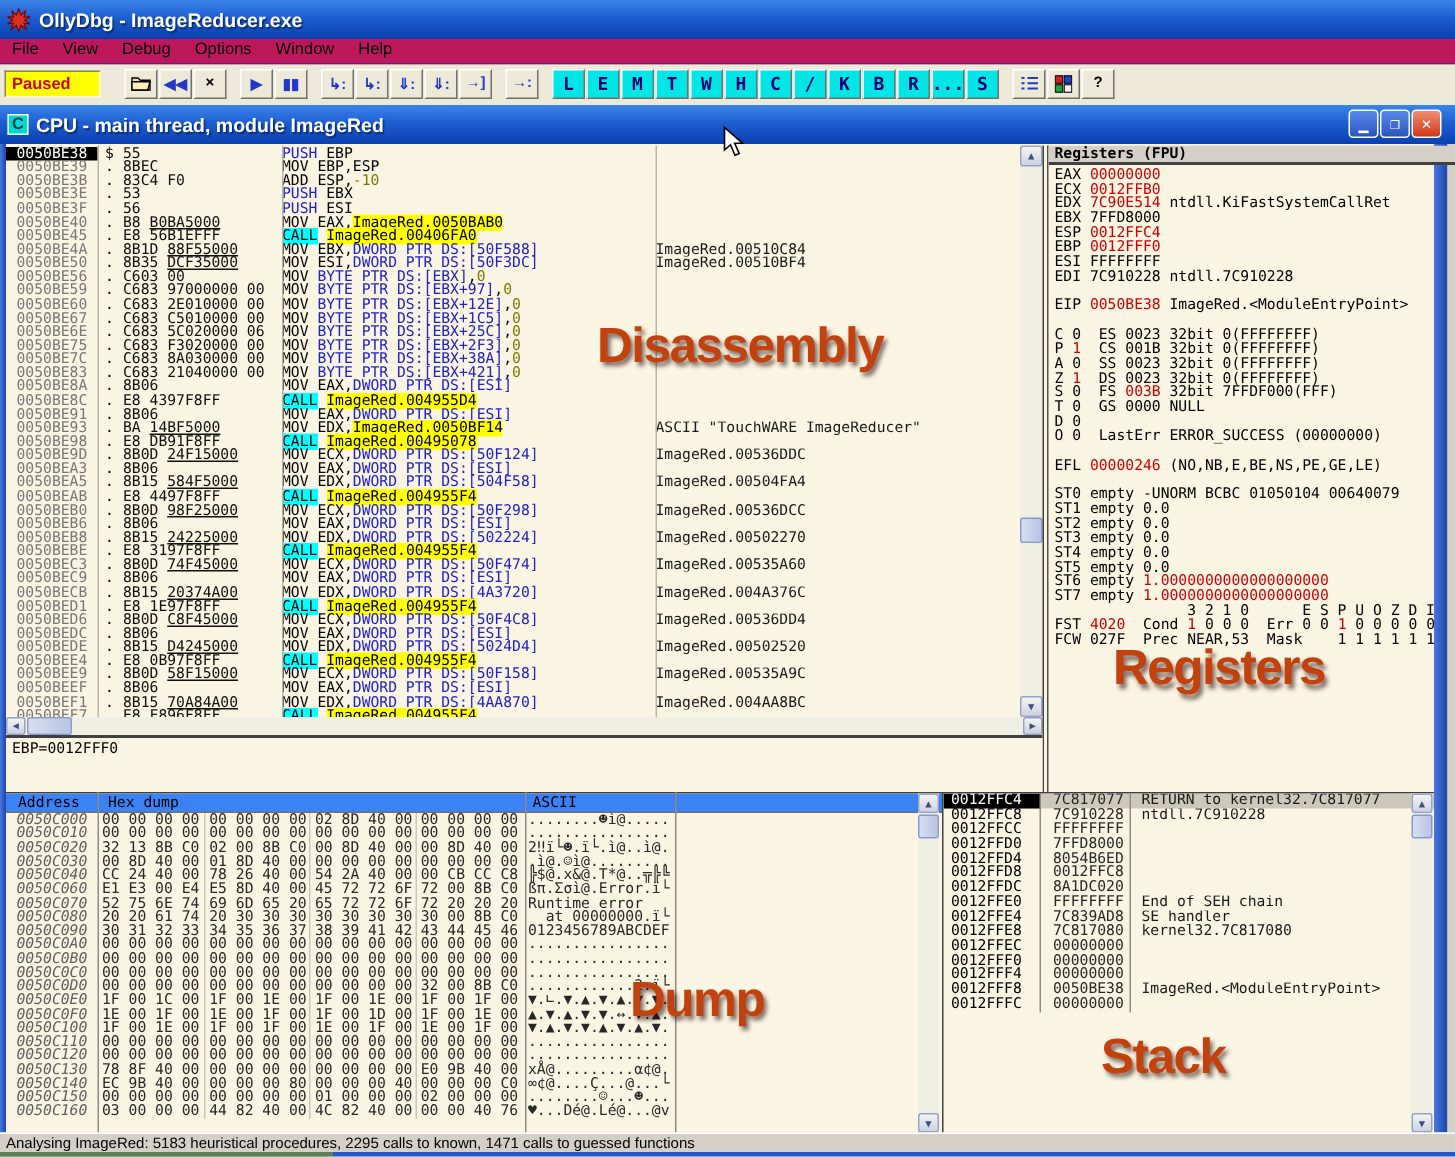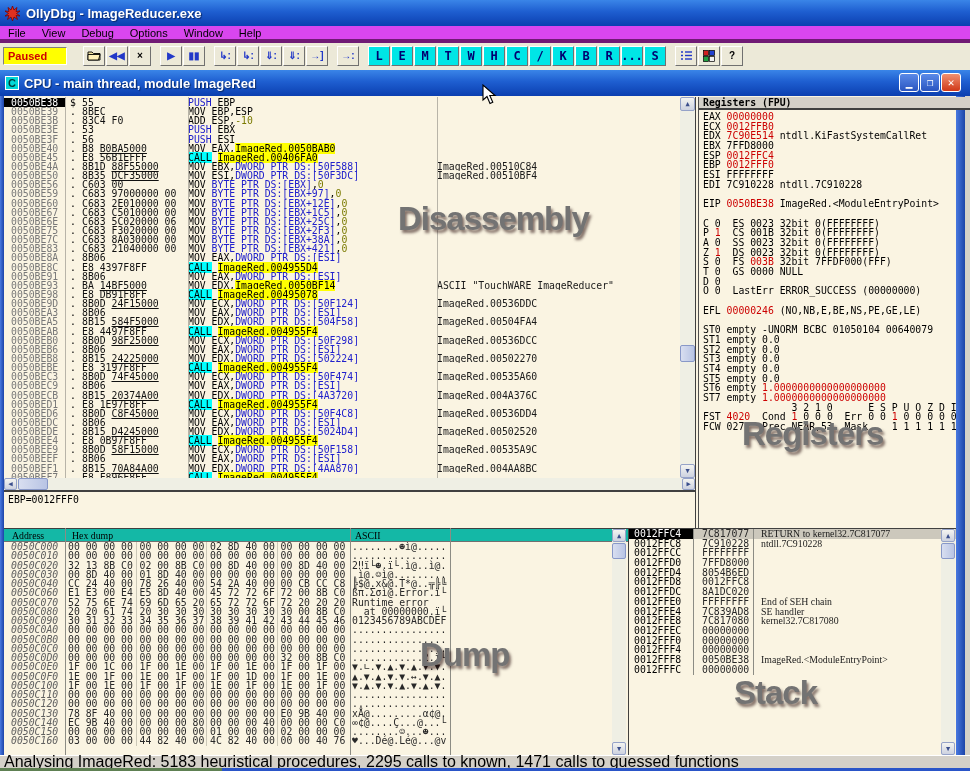--- a/index.html
+++ b/index.html
@@ -7,22 +7,22 @@
   #screen{position:relative;width:970px;height:771px;overflow:hidden;background:#ECE9D8;
     font-family:"DejaVu Sans Mono","Liberation Mono",monospace;cursor:default;}
   .ui{font-family:"Liberation Sans","DejaVu Sans",sans-serif;}
   
   #titlebar{position:absolute;left:0;top:0;width:970px;height:26px;
     background:linear-gradient(180deg,#3A85E8 0%,#1E5ED0 45%,#0B3FB0 100%);
     display:flex;align-items:center;padding-left:4px;}
   #titlebar .ttext{color:#fff;font-weight:bold;font-size:13px;margin-left:5px;
     text-shadow:1px 1px 1px #0a2a6a;}
   
-  #menubar{position:absolute;left:0;top:26px;width:970px;height:17px;background:#d946ef;
-    display:flex;align-items:center;font-size:11px;border-bottom:4px solid #701a75;}
+  #menubar{position:absolute;left:0;top:26px;width:970px;height:17px;background:#be185d;
+    display:flex;font-size:11px;border-bottom:1px solid #701a75;}
   .menu-item{padding:1px 8px;color:#000;}
   
   #toolbar{position:absolute;left:0;top:43px;width:970px;height:25px;background:#ECE9D8;
     display:flex;align-items:center;padding-left:3px;}
   #paused{width:64px;height:18px;background:#FFFF00;color:#D00000;font-weight:bold;
     font-size:11px;display:flex;align-items:center;padding-left:4px;
     border:1px solid;border-color:#808080 #fff #fff #808080;}
   .tbtn{width:22px;height:20px;margin-right:1px;background:#ECE9D8;
     border:1px solid;border-color:#FFFFFF #707070 #707070 #FFFFFF;
     display:flex;align-items:center;justify-content:center;
@@ -77,47 +77,47 @@
   .sbtn{position:absolute;background:linear-gradient(180deg,#F4F4F0,#CDD2E0);
     border:1px solid #95A2C8;border-radius:2px;color:#3A4E8C;font-size:7px;
     display:flex;align-items:center;justify-content:center;}
   .sthumb{position:absolute;background:linear-gradient(90deg,#D8DEF0,#B8C4E4);
     border:1px solid #8898C8;border-radius:2px;}
   
   #infopane{position:absolute;left:4px;top:490px;width:691px;height:38px;
     border-top:2px solid #404040;background:#FAF4E2;font-size:9.8px;padding:2px 0 0 4px;}
   
   #dump{position:absolute;left:4px;top:528px;width:624px;height:227px;overflow:hidden;border-top:1px solid #404040;}
-  #dump-head{height:13px;background:#14b8a6;border-bottom:1px solid #707070;position:relative;
-    font-size:9.8px;font-family:Liberation Serif, serif;}
+  #dump-head{height:13px;background:#3b82f6;border-bottom:1px solid #707070;position:relative;
+    font-size:9.8px;}
   #dump-head span{position:absolute;top:1px;}
   .durow{height:9.25px;line-height:9.4px;display:flex;font-size:9.8px;white-space:pre;}
   .d-addr{width:61px;color:#606060;padding-left:7px;flex:none;font-style:italic;}
   .d-chunk{width:70.5px;flex:none;color:#282828;padding-left:3px;}
   .d-chunk + .d-chunk{border-left:1px solid #CCC8B8;}
   .d-ascii{width:100px;flex:none;color:#282828;padding-left:5px;}
   
   #stack{position:absolute;left:628px;top:528px;width:328px;height:227px;overflow:hidden;
     border-top:1px solid #404040;border-left:1px solid #404040;background:#FAF4E2;}
   .srow{height:9.7px;line-height:9.8px;display:flex;font-size:9.8px;white-space:pre;}
   .srow.sel{background:#CCC8BC;}
   .s-addr{width:65px;padding-left:5px;flex:none;color:#000;}
   .srow.sel .s-addr{background:#000;color:#fff;}
   .s-val{width:60px;flex:none;color:#282828;padding-left:8px;}
-  .s-cmt{flex:1;color:#1A1A1A;padding-left:7px;overflow:hidden;font-family:Liberation Serif, serif;}
+  .s-cmt{flex:1;color:#1A1A1A;padding-left:7px;overflow:hidden;}
   
   #statusbar{position:absolute;left:0;top:755px;width:970px;height:13px;background:#D4D0C8;
-    border-top:1px solid #fff;font-size:16px;display:flex;align-items:center;padding-left:4px;
+    border-top:1px solid #fff;font-size:10px;display:flex;align-items:center;padding-left:4px;
     color:#000;}
   #bottomstrip{position:absolute;left:0;top:768px;width:970px;height:3px;background:#2A55C8;}
   #bottomstrip .green{position:absolute;left:0;top:0;width:222px;height:3px;background:#5E8052;}
   
   .annot{position:absolute;font-family:"Liberation Sans","DejaVu Sans",sans-serif;
-    font-weight:bold;font-size:33px;color:#737373;letter-spacing:-1px;
-    text-shadow:2px 3px 3px rgba(30,0,0,0.55);}
+    font-weight:bold;font-size:33px;color:#c2410c;letter-spacing:-1px;
+    text-shadow:2px 3px 3px rgba(30,0,0,0.55);margin-top:11px;}
   #cursor{position:absolute;left:482px;top:84px;}
 </style>
 </head>
 <body>
 
 <div id="screen">
 
   <div id="titlebar" class="ui">
     <svg width="17" height="17" viewBox="0 0 17 17">
       <path d="M8.5 1 L10 5 L13 2.5 L12 6.5 L16 6 L12.5 8.5 L16 11 L12 10.5 L13.5 14.5 L10 12 L8.5 16 L7 12 L3.5 14.5 L5 10.5 L1 11 L4.5 8.5 L1 6 L5 6.5 L4 2.5 L7 5 Z" fill="#E03020" stroke="#7A0000" stroke-width="0.8"></path>

